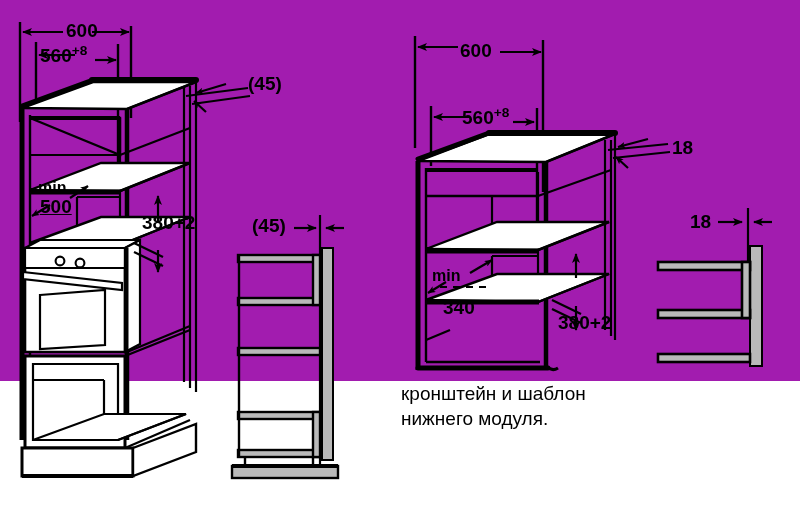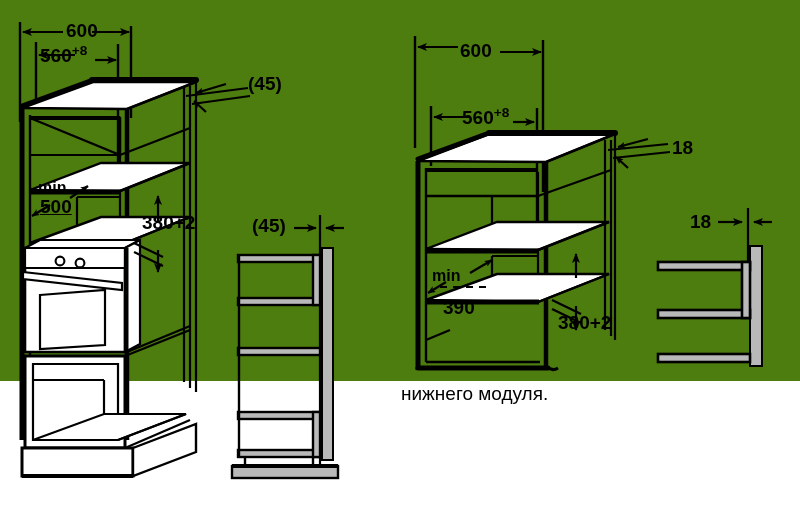--- a/index.html
+++ b/index.html
@@ -1,18 +1,18 @@
 <!DOCTYPE html>
 <html><head>
 <meta charset="utf-8">
 <style>
   html,body{margin:0;padding:0;background:#ffffff;}
   body{width:800px;height:515px;overflow:hidden;
        font-family:"Liberation Sans","DejaVu Sans",sans-serif;}
-  #stage{position:relative;width:800px;height:381px;background:#4d7c0f;}
+  #stage{position:relative;width:800px;height:381px;background:#a21caf;}
   svg#drawing{position:absolute;left:0;top:0;width:800px;height:515px;display:block;}
   .lbl{position:absolute;font-weight:bold;color:#000;white-space:nowrap;
        font-family:"Liberation Sans","DejaVu Sans",sans-serif;line-height:1;}
   .dim{font-size:19px;letter-spacing:0px;}
   .minlbl{font-size:16px;text-align:center;}
   .note{position:absolute;font-size:19px;color:#000;line-height:1.32;
         font-family:"Liberation Sans","DejaVu Sans",sans-serif;white-space:nowrap;}
   .sup{font-size:0.72em;vertical-align:super;font-weight:bold;}
 </style>
 </head>
@@ -285,21 +285,22 @@
   <div class="lbl dim" style="left:462px;top:106px;">
     <span>560</span><span class="sup">+8</span>
   </div>
 
   <div class="lbl dim" style="left:672px;top:138px;">18</div>
 
   <div class="lbl dim" style="left:558px;top:313px;">380+2</div>
 
   <div class="lbl minlbl" style="left:432px;top:268px;">min</div>
 
-  <div class="lbl dim" style="left:443px;top:298px;">390</div>
+  <div class="lbl dim" style="left:443px;top:298px;">340</div>
 
   <div class="lbl dim" style="left:690px;top:212px;">18</div>
 
   <div class="note" style="left:401px;top:381px;">
+    <div>кронштейн и шаблон</div>
     <div>нижнего модуля.</div>
   </div>
 
 </div>
 
 </body></html>

